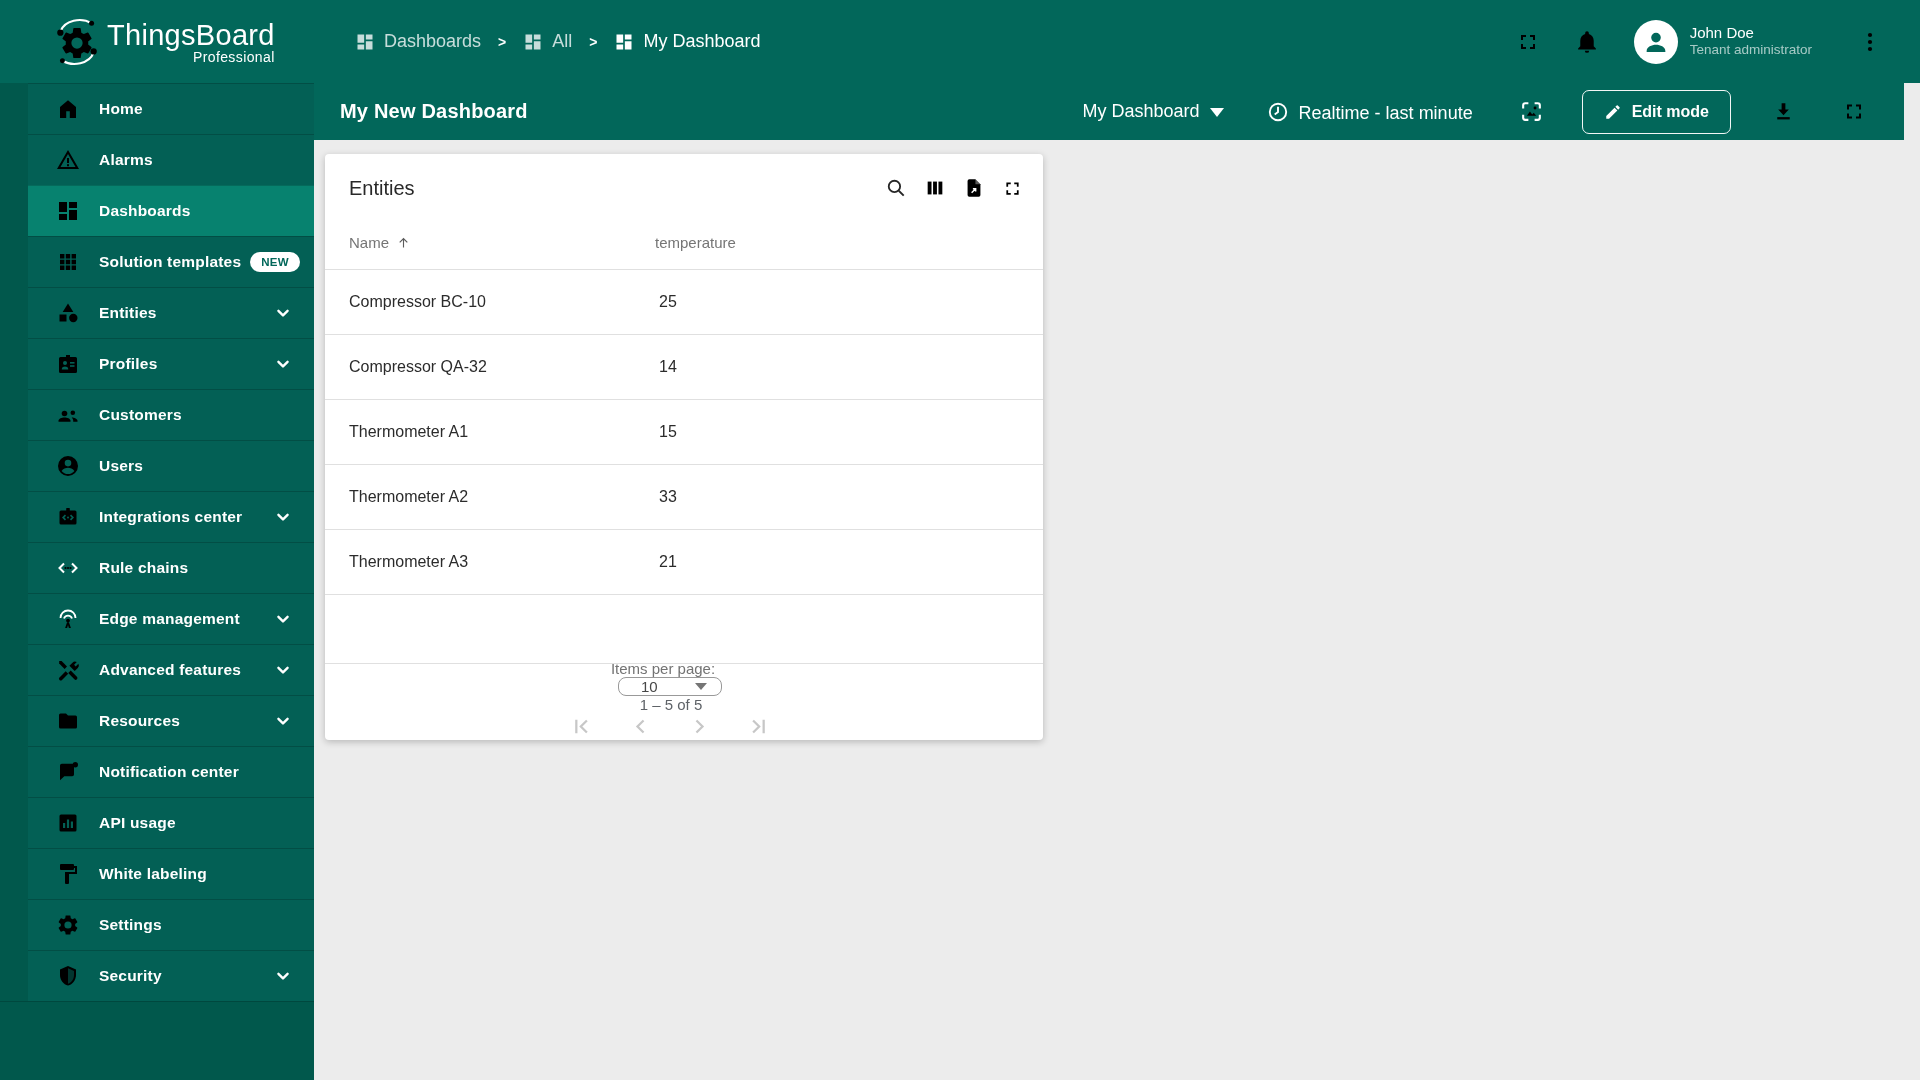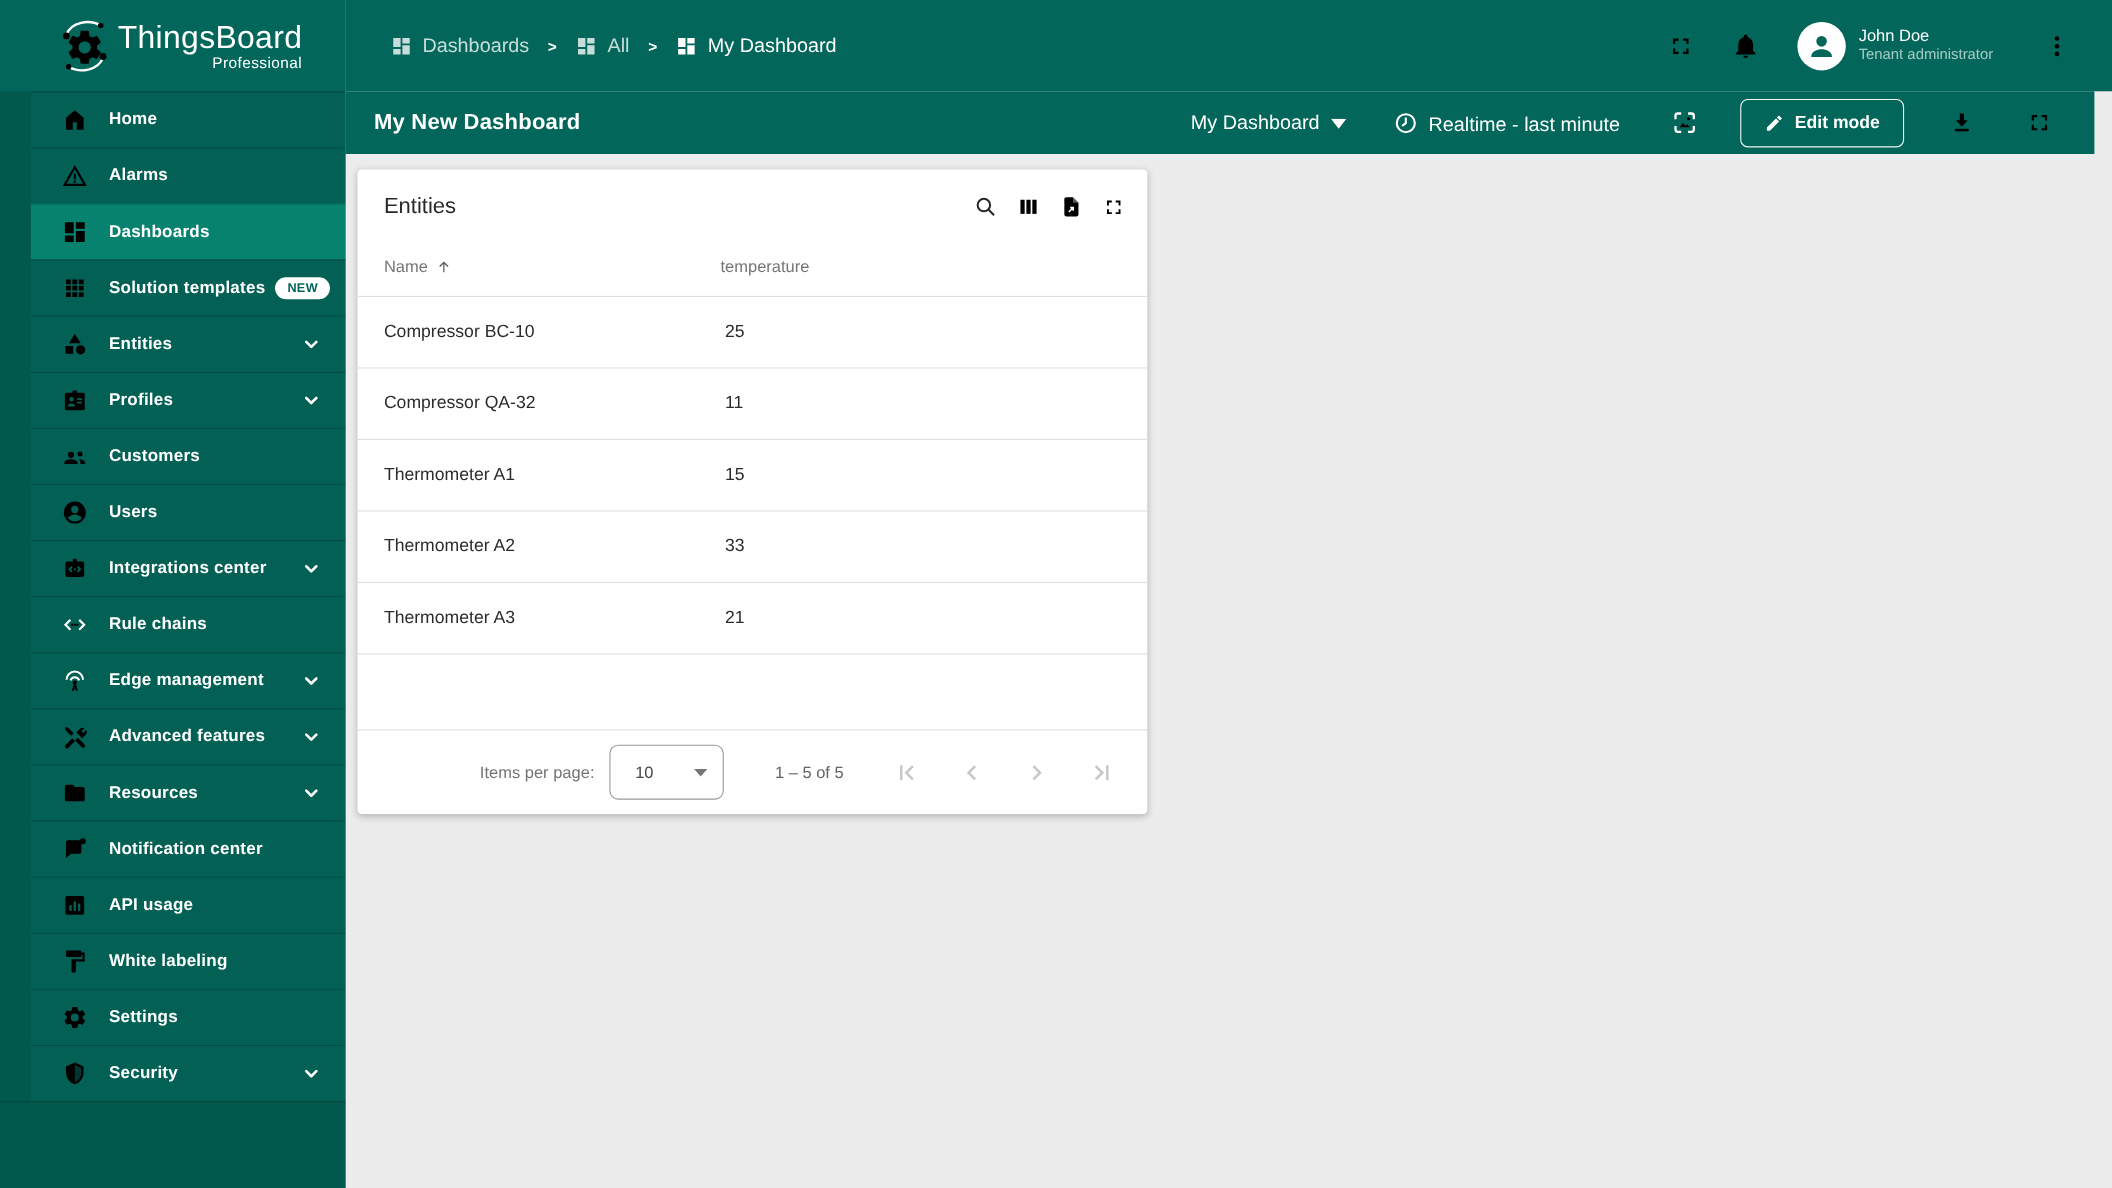--- a/index.html
+++ b/index.html
@@ -70,21 +70,21 @@
   .widget-title{font-size:20px;color:#282828;}
   .widget-actions{margin-left:auto;display:flex;align-items:center;gap:17px;}
   .wa-icon{width:22px;height:22px;color:#262626;cursor:pointer;}
   .thead-row{height:54px;display:flex;align-items:center;border-bottom:1px solid var(--row-line);}
   .th-name{width:330px;padding-left:24px;font-size:15px;color:var(--txt-gray);font-weight:500;display:flex;align-items:center;cursor:pointer;}
   .sort-arrow{width:15px;height:15px;fill:#5c5c5c;margin-left:7px;}
   .th-temp{font-size:15px;color:var(--txt-gray);font-weight:500;cursor:pointer;}
   .trow{height:65px;display:flex;align-items:center;border-bottom:1px solid var(--row-line);cursor:pointer;}
   .td-name{width:334px;padding-left:24px;font-size:16px;color:var(--txt-dark);}
   .td-temp{font-size:16px;color:var(--txt-dark);}
-  .paginator{margin-top:auto;height:77px;border-top:1px solid var(--row-line);display:flex;align-items:center;justify-content:flex-end;padding-right:28px;}
+  .paginator{margin-top:auto;height:77px;border-top:1px solid var(--row-line);display:flex;align-items:center;justify-content:flex-end;padding-right:28px;flex-direction:column;}
   .pg-label{font-size:15px;color:#737373;margin-right:14px;}
   .pg-select{width:104px;height:50px;border:1px solid #999;border-radius:8px;display:flex;align-items:center;justify-content:space-between;padding:0 14px 0 22px;cursor:pointer;background:#fff;}
   .pg-size{font-size:15px;color:#474747;}
   .pg-caret{width:0;height:0;border-left:6px solid transparent;border-right:6px solid transparent;border-top:7px solid #757575;}
   .pg-range{font-size:15px;color:#5f6368;margin:0 44px 0 46px;}
   .pg-nav{display:flex;align-items:center;gap:32px;}
   .pg-btn{width:27px;height:27px;color:var(--nav-disabled);cursor:pointer;}
 </style>
 </head>
 <body>
@@ -512,21 +512,21 @@
           </svg>
       </span>
       <span class="th-temp">temperature</span>
     </div>
     <div class="trow">
         <span class="td-name">Compressor BC-10</span>
         <span class="td-temp">25</span>
       </div>
     <div class="trow">
         <span class="td-name">Compressor QA-32</span>
-        <span class="td-temp">11</span>
+        <span class="td-temp">14</span>
       </div>
     <div class="trow">
         <span class="td-name">Thermometer A1</span>
         <span class="td-temp">15</span>
       </div>
     <div class="trow">
         <span class="td-name">Thermometer A2</span>
         <span class="td-temp">33</span>
       </div>
     <div class="trow">

